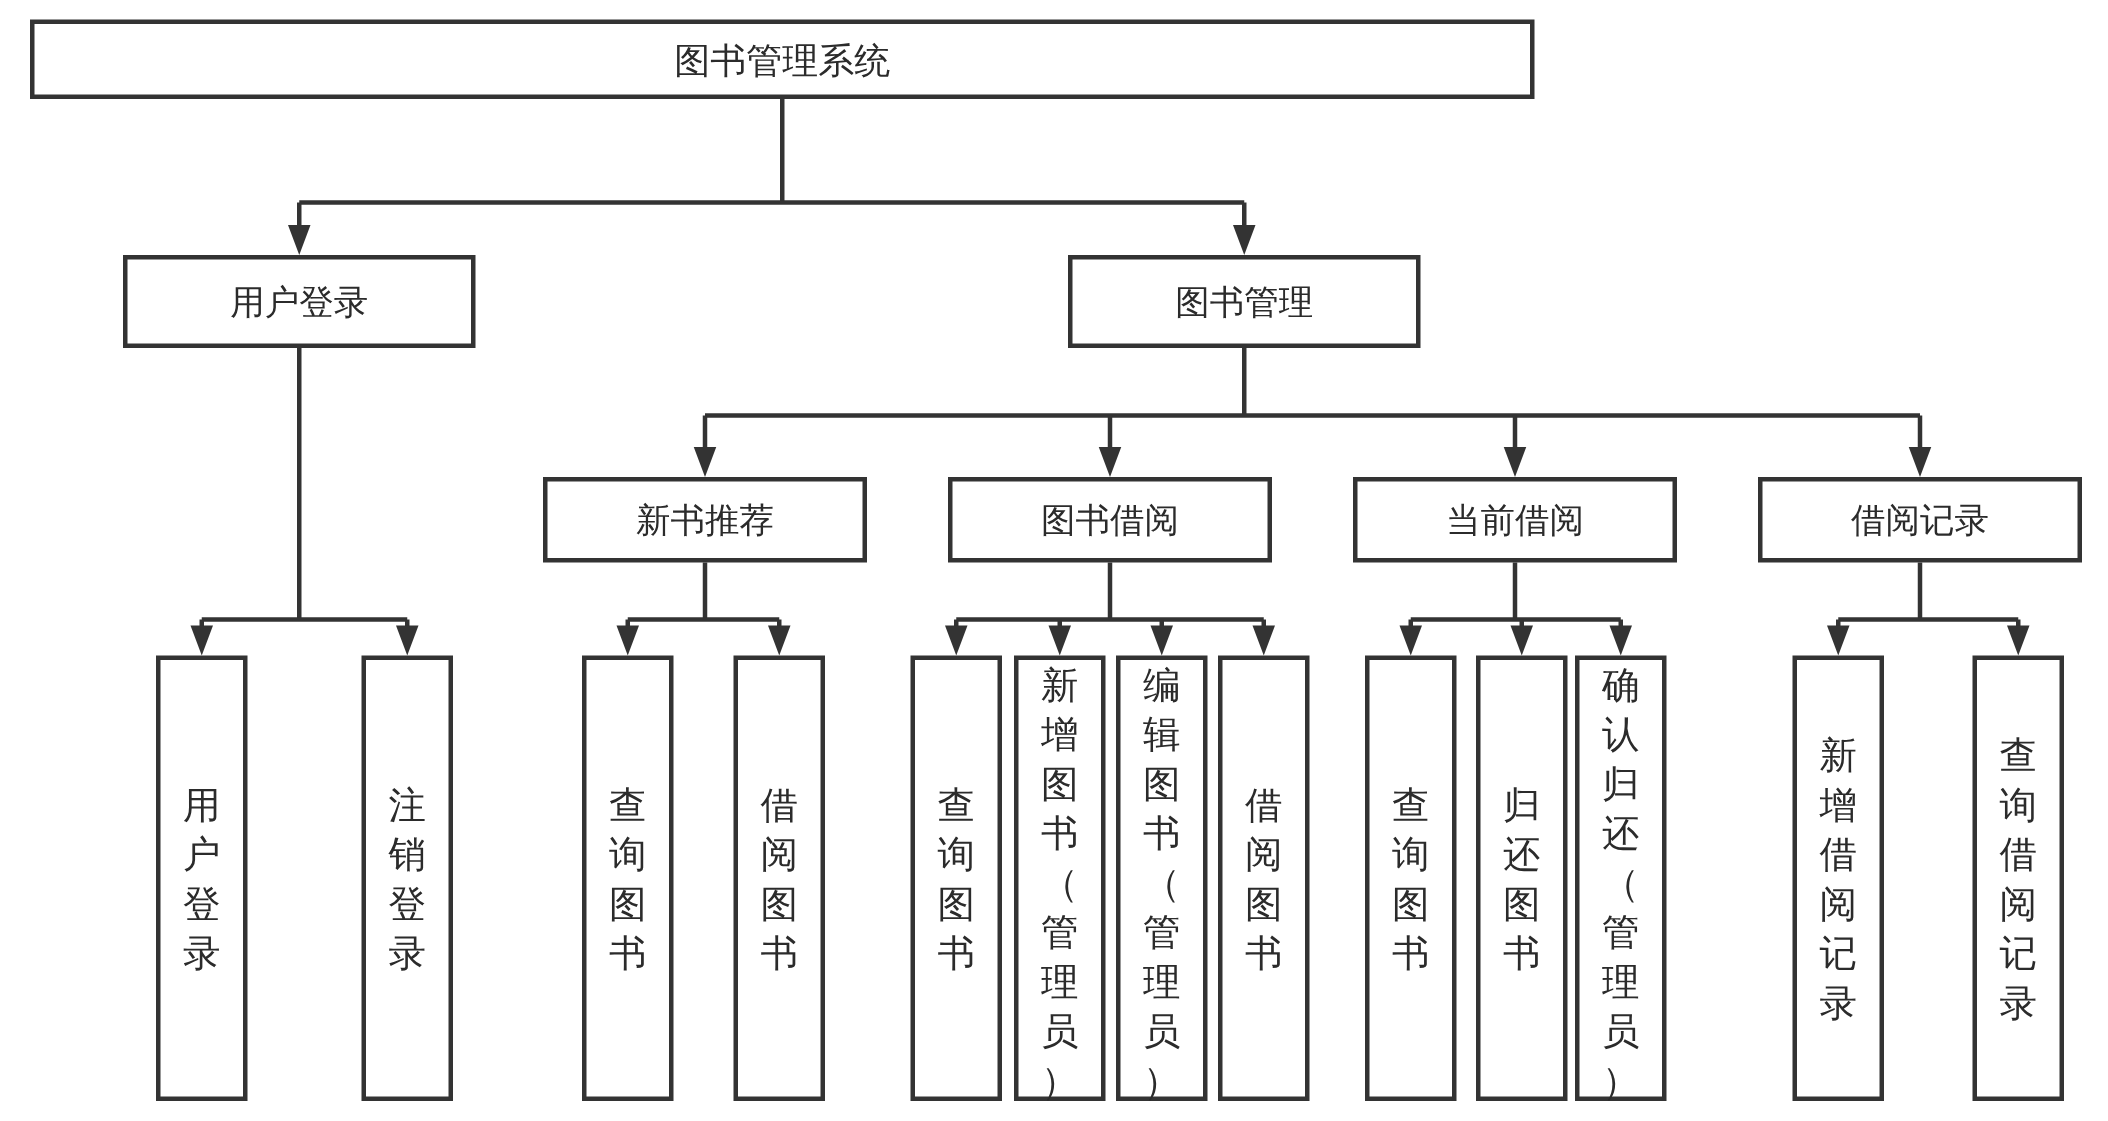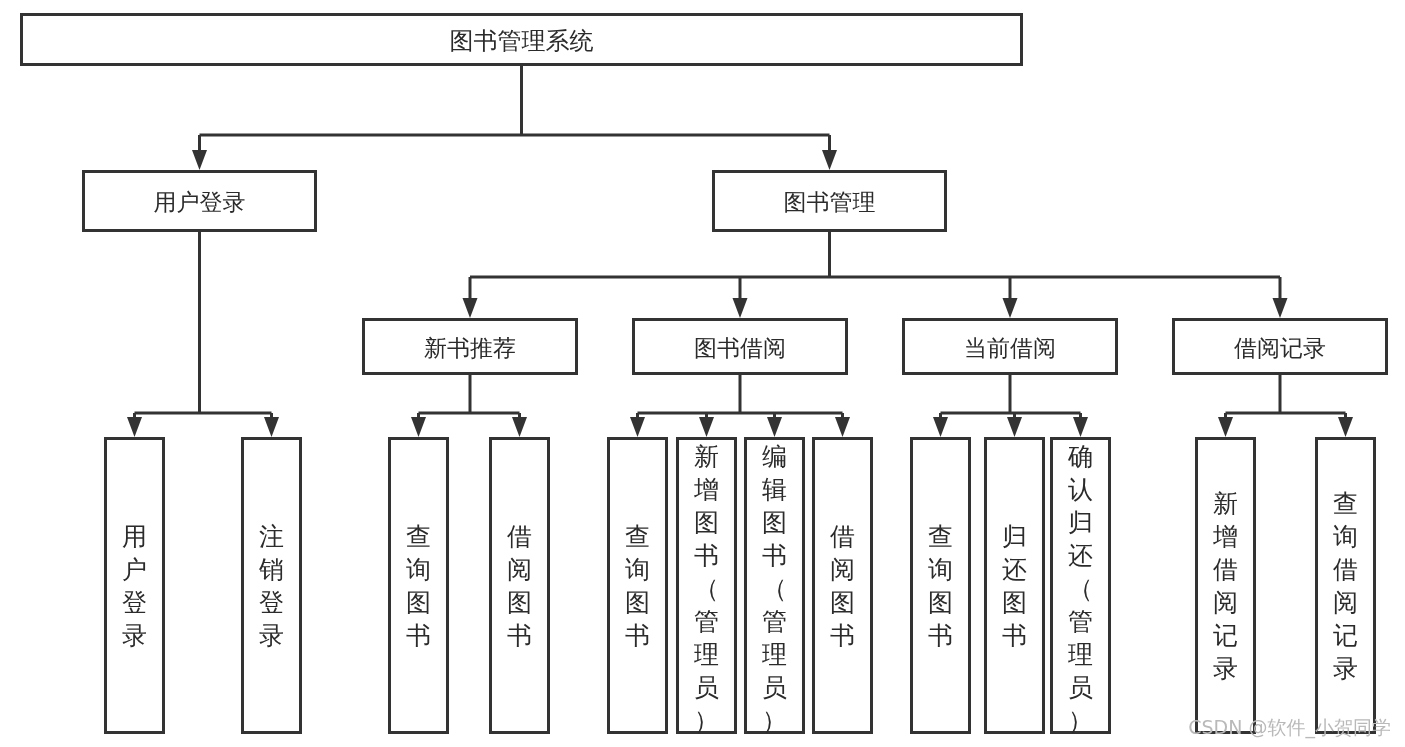--- a/index.html
+++ b/index.html
@@ -244,15 +244,14 @@
           <rect x="1196.5" y="438.5" width="58" height="294" class="node-box"></rect>
           <text x="1225.5" y="512.24" class="vnode-label"><tspan x="1225.5" dy="0">新</tspan><tspan x="1225.5" dy="33">增</tspan><tspan x="1225.5" dy="33">借</tspan><tspan x="1225.5" dy="33">阅</tspan><tspan x="1225.5" dy="33">记</tspan><tspan x="1225.5" dy="33">录</tspan></text>
         </g>
         <g>
           <rect x="1316.5" y="438.5" width="58" height="294" class="node-box"></rect>
           <text x="1345.5" y="512.24" class="vnode-label"><tspan x="1345.5" dy="0">查</tspan><tspan x="1345.5" dy="33">询</tspan><tspan x="1345.5" dy="33">借</tspan><tspan x="1345.5" dy="33">阅</tspan><tspan x="1345.5" dy="33">记</tspan><tspan x="1345.5" dy="33">录</tspan></text>
         </g>
       </g>
   </svg>
 
-  <div class="watermark">CSDN @软件_小贺同学</div>
 
 </div>
 
 </body></html>

